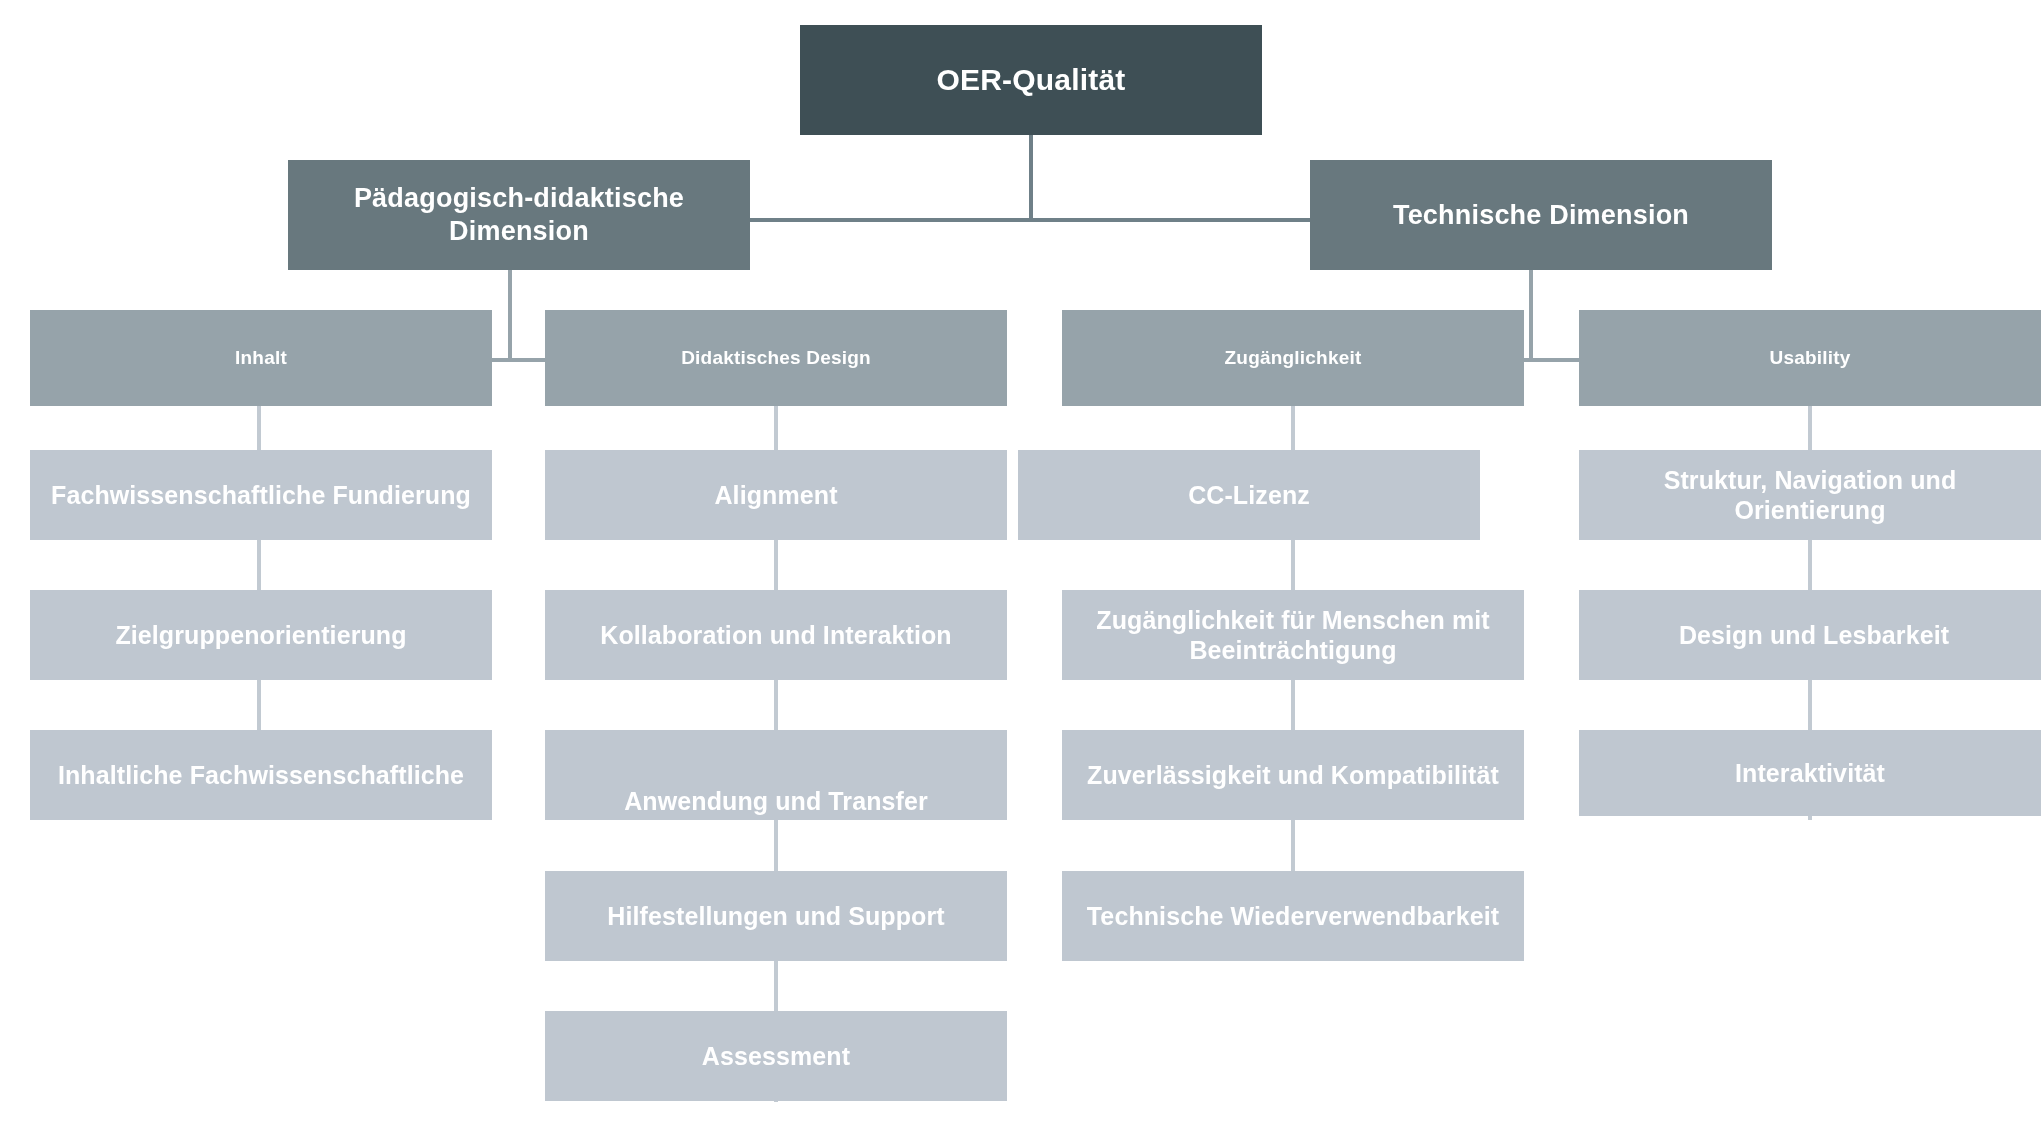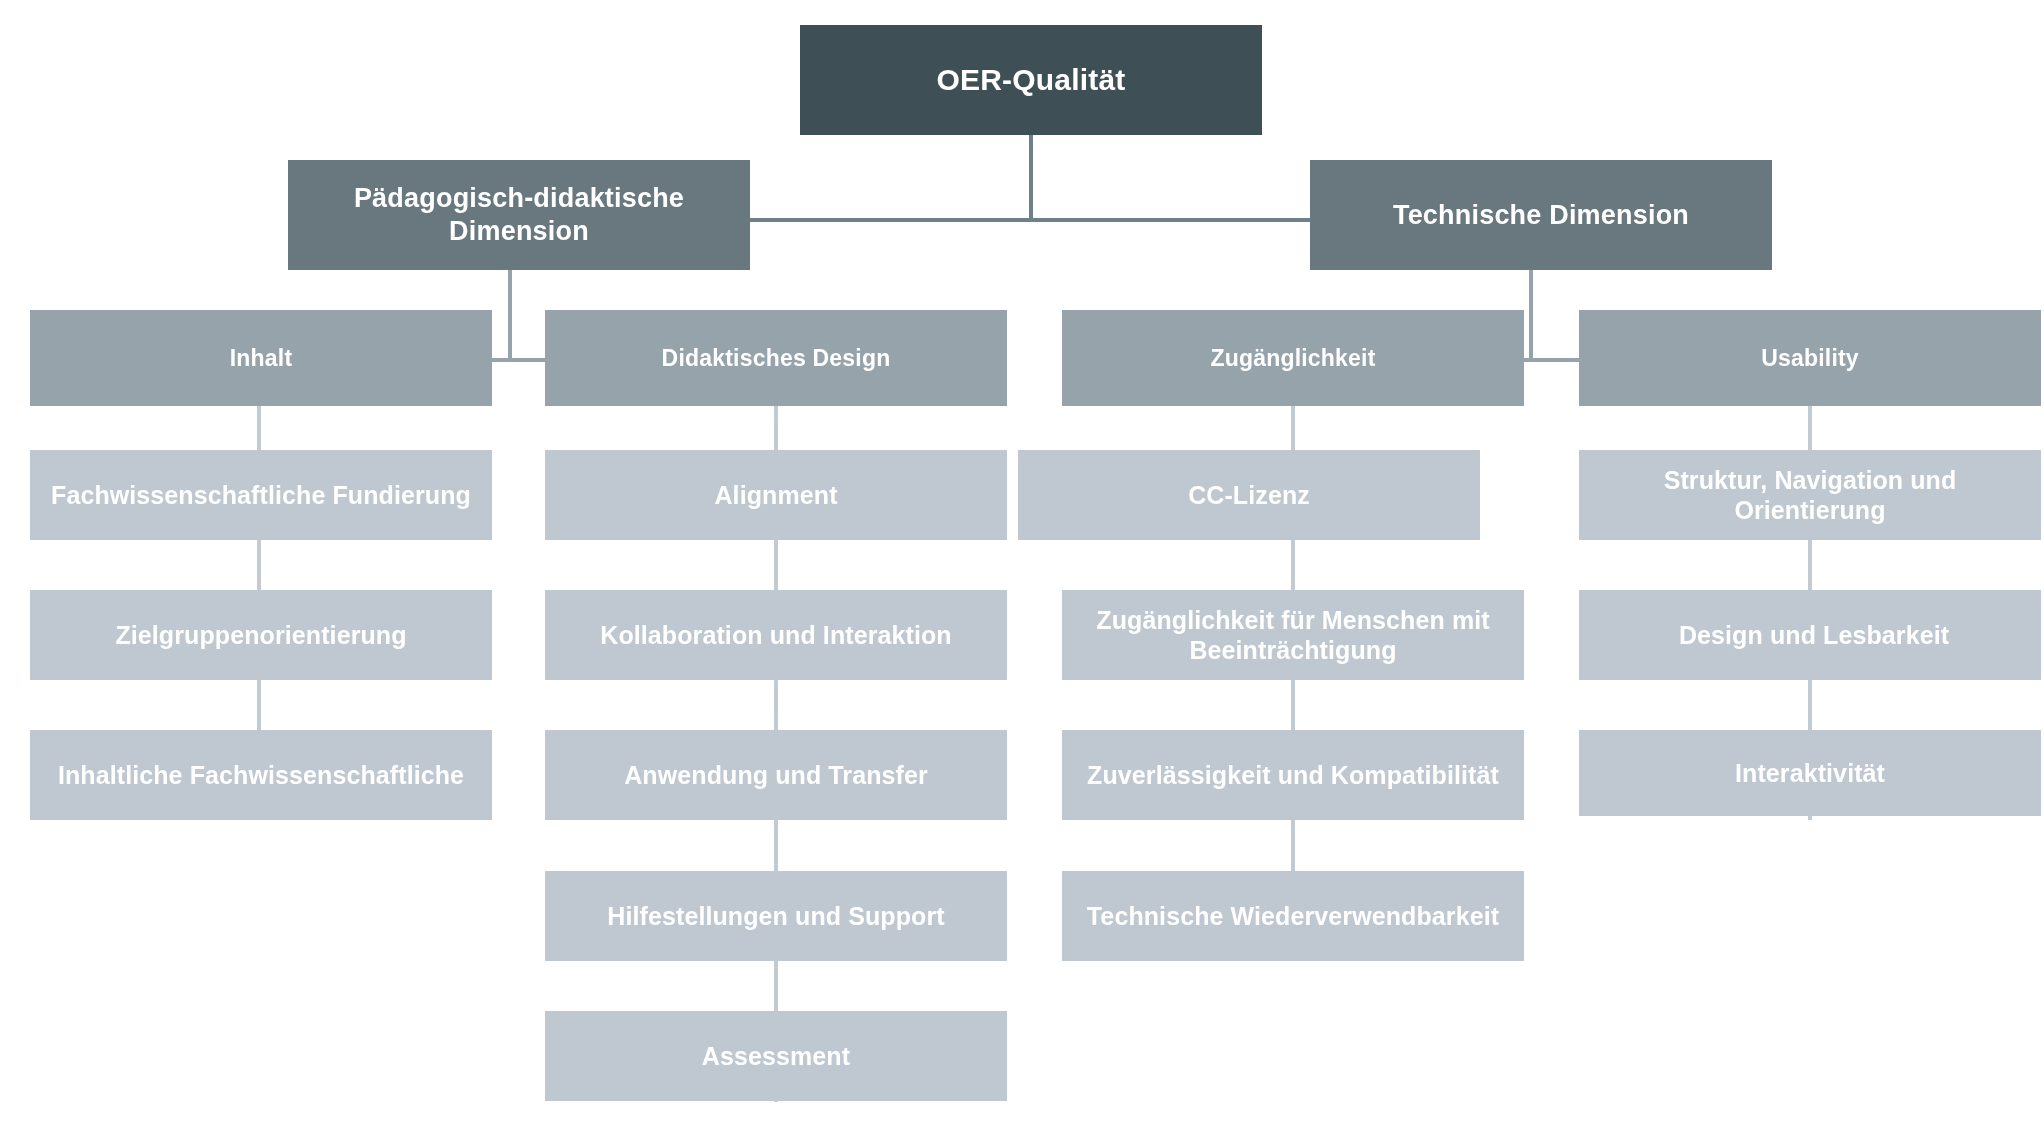--- a/index.html
+++ b/index.html
@@ -35,21 +35,21 @@
     font-size: 30px;
     letter-spacing: 0.2px;
   }
   .lvl2 {
     background: #68787e;
     font-size: 27px;
     letter-spacing: 0.2px;
   }
   .lvl3 {
     background: #96a3aa;
-    font-size: 23px;
+    font-size: 19px;
     letter-spacing: 0.2px;
   }
   .lvl4 {
     background: #bfc7d0;
     font-size: 25px;
     letter-spacing: 0.1px;
   }
   .connector {
     position: absolute;
     background: #96a3aa;
@@ -126,21 +126,21 @@
   <div class="node lvl4" style="left:30px; top:730px; width:462px; height:90px;">
     <span class="node-label">Inhaltliche Fachwissenschaftliche</span>
   </div>
 
   <div class="node lvl4" style="left:545px; top:450px; width:462px; height:90px;">
     <span class="node-label">Alignment</span>
   </div>
   <div class="node lvl4" style="left:545px; top:590px; width:462px; height:90px;">
     <span class="node-label">Kollaboration und Interaktion</span>
   </div>
-  <div class="node lvl4" style="left:545px; top:730px; width:462px; height:90px;">
+  <div class="node lvl4" style="left:545px; top:730px; width:462px; height:90px;align-items:flex-end;">
     <span class="node-label">Anwendung und Transfer</span>
   </div>
   <div class="node lvl4" style="left:545px; top:871px; width:462px; height:90px;">
     <span class="node-label">Hilfestellungen und Support</span>
   </div>
   <div class="node lvl4" style="left:545px; top:1011px; width:462px; height:90px;">
     <span class="node-label">Assessment</span>
   </div>
 
   <div class="node lvl4" style="left:1018px; top:450px; width:462px; height:90px;align-items:center;">

